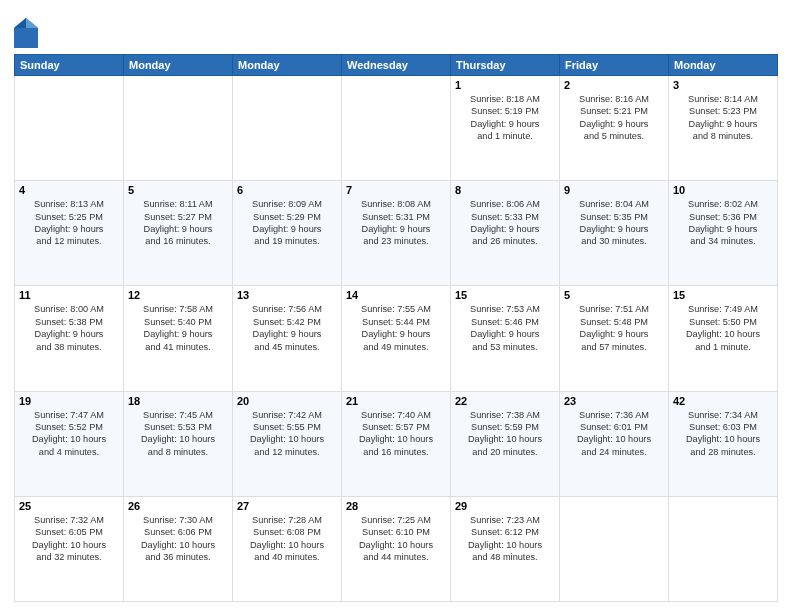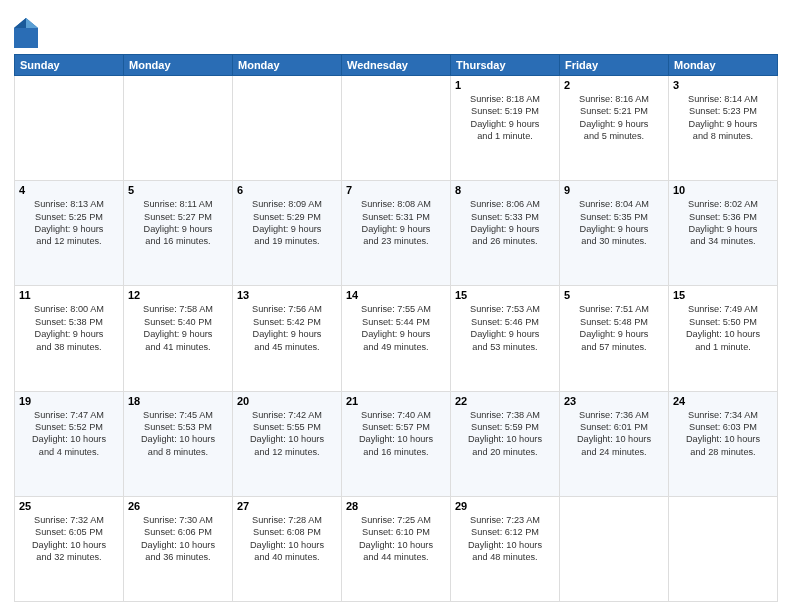--- a/index.html
+++ b/index.html
@@ -240,21 +240,21 @@
           </td>
           <td>
             <span class="day-num">22</span>
             <div class="day-info">Sunrise: 7:38 AM<br>Sunset: 5:59 PM<br>Daylight: 10 hours<br>and 20 minutes.</div>
           </td>
           <td>
             <span class="day-num">23</span>
             <div class="day-info">Sunrise: 7:36 AM<br>Sunset: 6:01 PM<br>Daylight: 10 hours<br>and 24 minutes.</div>
           </td>
           <td>
-            <span class="day-num">24</span>
+            <span class="day-num">42</span>
             <div class="day-info">Sunrise: 7:34 AM<br>Sunset: 6:03 PM<br>Daylight: 10 hours<br>and 28 minutes.</div>
           </td>
         </tr>
         <tr>
           <td>
             <span class="day-num">25</span>
             <div class="day-info">Sunrise: 7:32 AM<br>Sunset: 6:05 PM<br>Daylight: 10 hours<br>and 32 minutes.</div>
           </td>
           <td>
             <span class="day-num">26</span>

